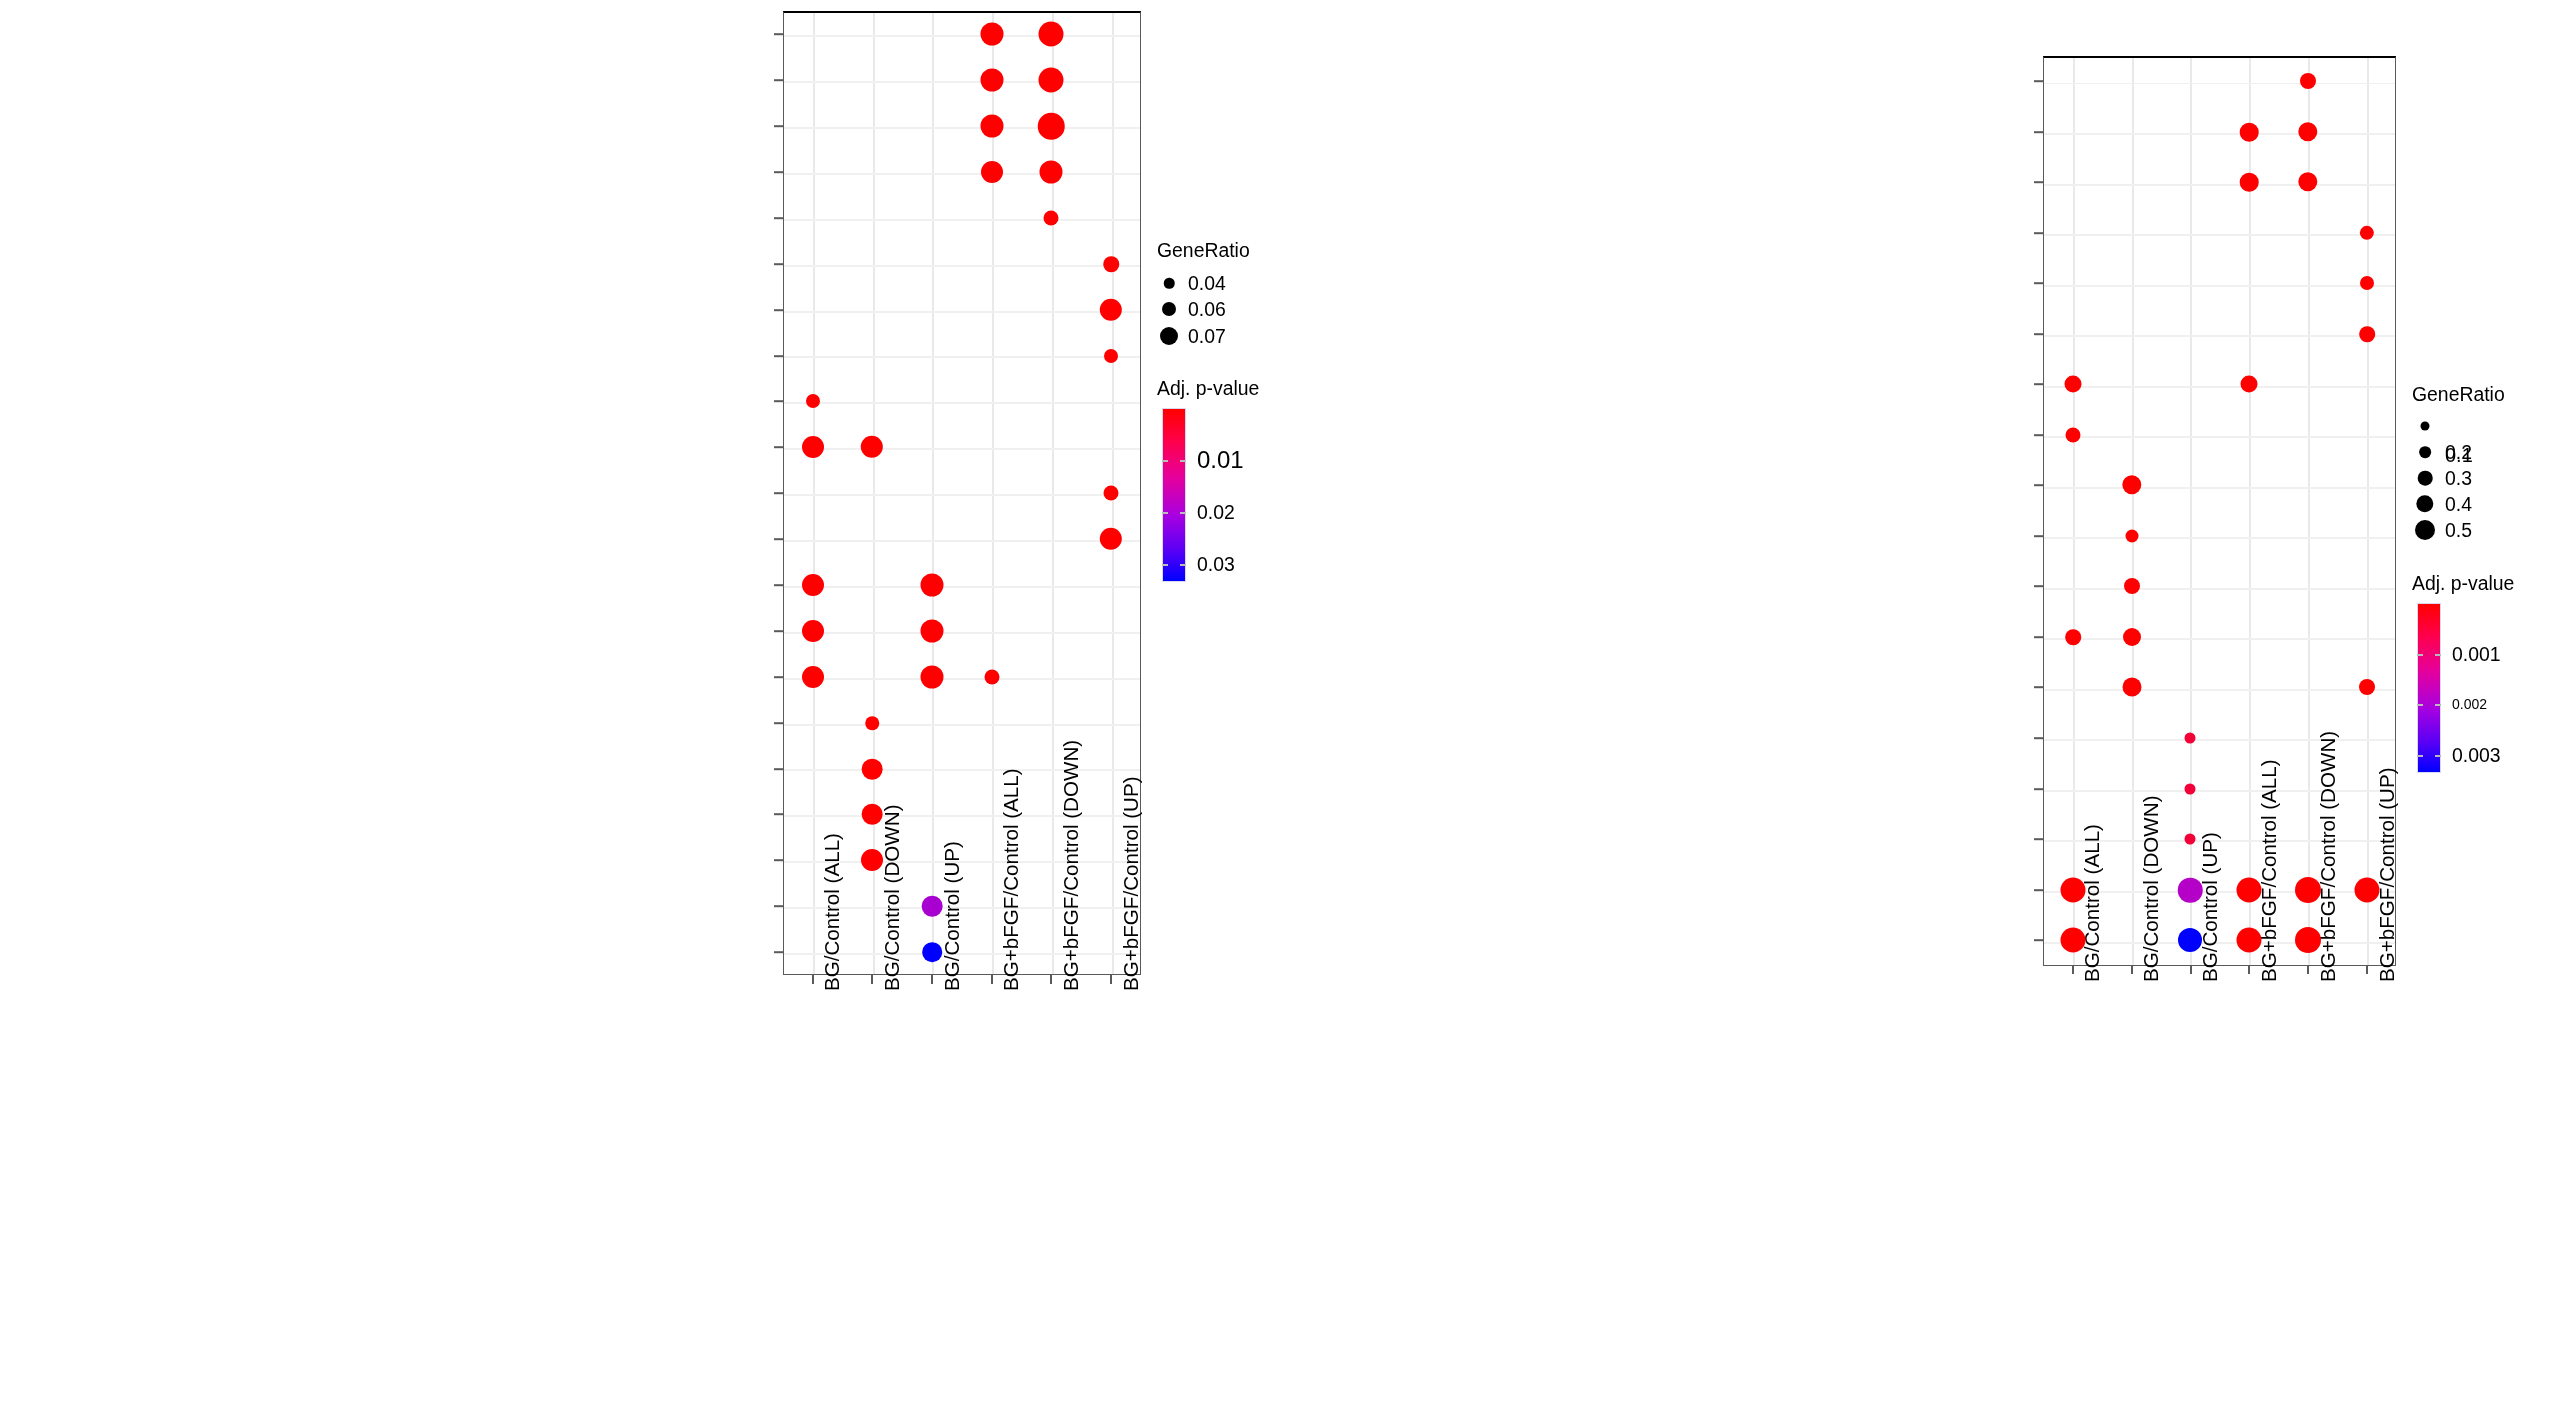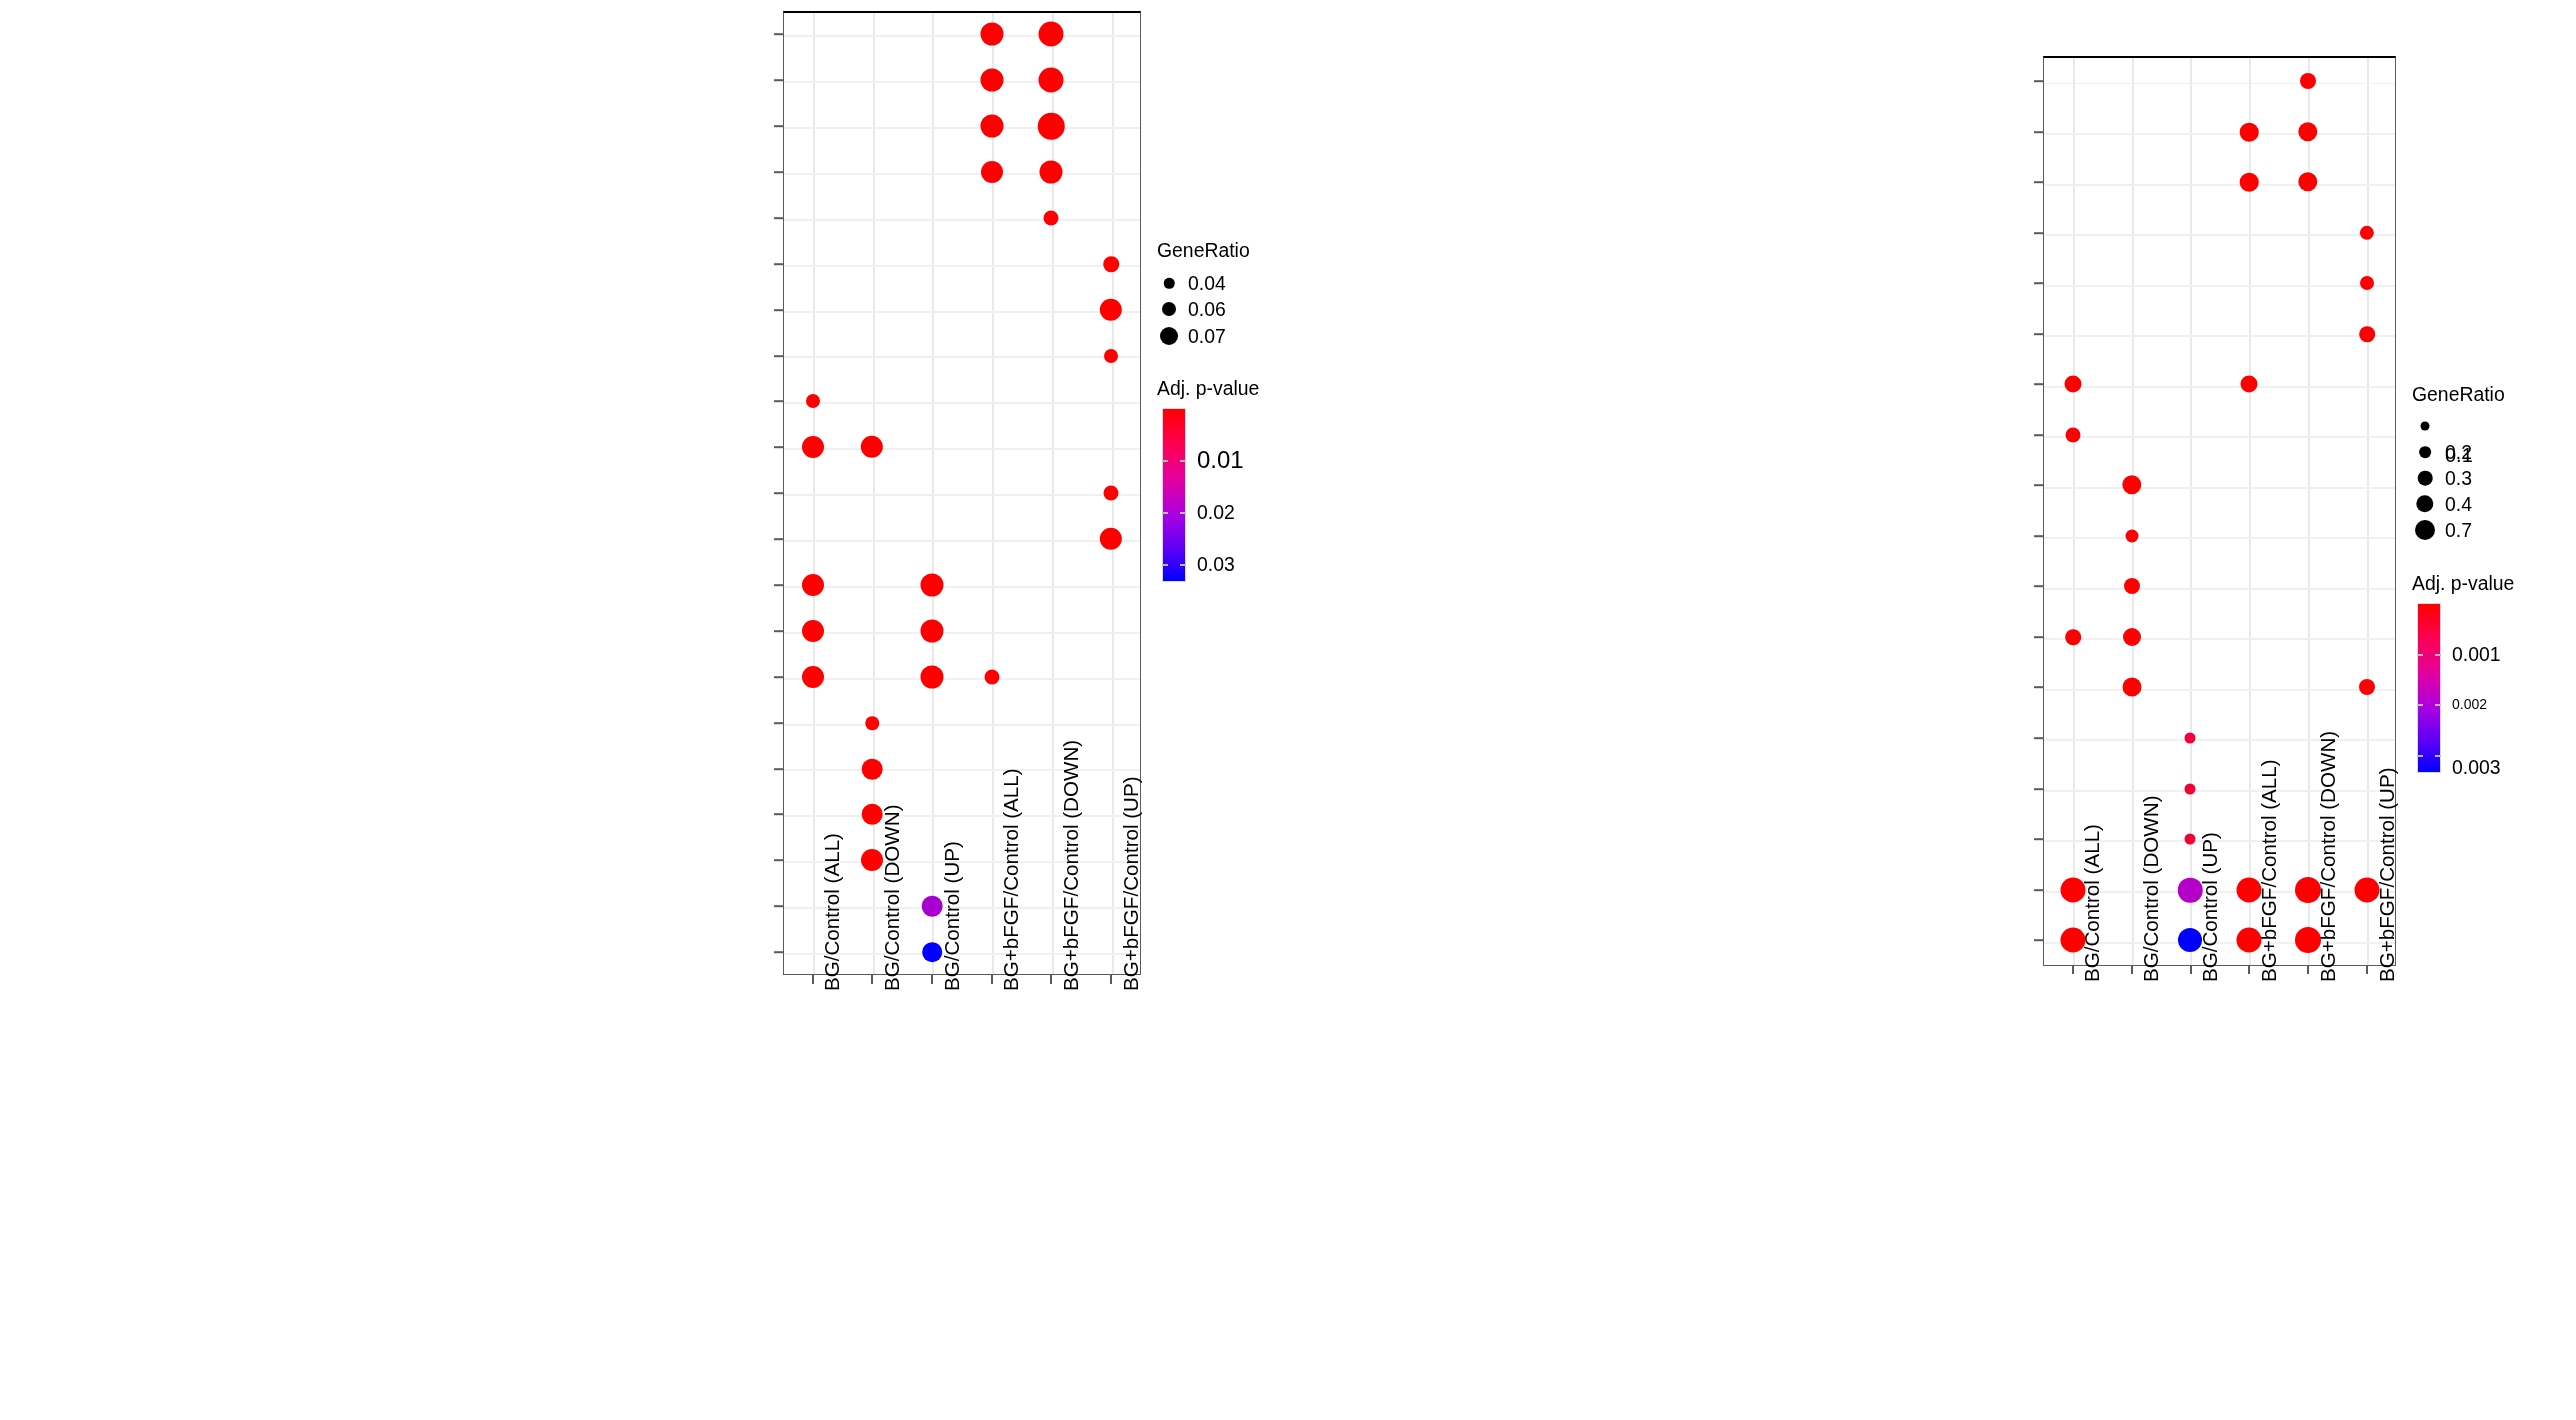--- a/index.html
+++ b/index.html
@@ -243,26 +243,26 @@
     <div class="legtitle" style="left: 2412px; top: 383px; font-size: 19.4px;">GeneRatio</div>
     <div class="legdot" style="left: 2425px; top: 426px; width: 9px; height: 9px;"></div>
     <div class="legtxt" style="left: 2445px; top: 423px; font-size: 20px; margin-top: 32px;">0.1</div>
     <div class="legdot" style="left: 2425px; top: 452px; width: 11.7px; height: 11.7px;"></div>
     <div class="legtxt" style="left: 2445px; top: 452px; font-size: 19.4px;">0.2</div>
     <div class="legdot" style="left: 2425px; top: 478px; width: 14.6px; height: 14.6px;"></div>
     <div class="legtxt" style="left: 2445px; top: 478px; font-size: 19.4px;">0.3</div>
     <div class="legdot" style="left: 2425px; top: 504px; width: 17.4px; height: 17.4px;"></div>
     <div class="legtxt" style="left: 2445px; top: 504px; font-size: 19.4px;">0.4</div>
     <div class="legdot" style="left: 2425px; top: 530px; width: 20px; height: 20px;"></div>
-    <div class="legtxt" style="left: 2445px; top: 530px; font-size: 19.4px;">0.7</div>
+    <div class="legtxt" style="left: 2445px; top: 530px; font-size: 19.4px;">0.5</div>
     <div class="legtitle" style="left: 2412px; top: 572px; font-size: 19.4px;">Adj. p-value</div>
     <div class="colorbar" style="left: 2417px; top: 603px; width: 24px; height: 170px;"></div>
     <div class="cbtick" style="left: 2417px; top: 654px;"></div>
     <div class="cbtick" style="left: 2435px; top: 654px;"></div>
     <div class="legtxt" style="left: 2452px; top: 654px; font-size: 19.4px;">0.001</div>
     <div class="cbtick" style="left: 2417px; top: 704px;"></div>
     <div class="cbtick" style="left: 2435px; top: 704px;"></div>
     <div class="legtxt" style="left: 2452px; top: 704px; font-size: 14px;">0.002</div>
     <div class="cbtick" style="left: 2417px; top: 755px;"></div>
     <div class="cbtick" style="left: 2435px; top: 755px;"></div>
-    <div class="legtxt" style="left: 2452px; top: 755px; font-size: 19.4px; margin-top: 12px;">0.003</div>
+    <div class="legtxt" style="left: 2452px; top: 755px; font-size: 19.4px;">0.003</div>
   </div>
 
 
 </body></html>

